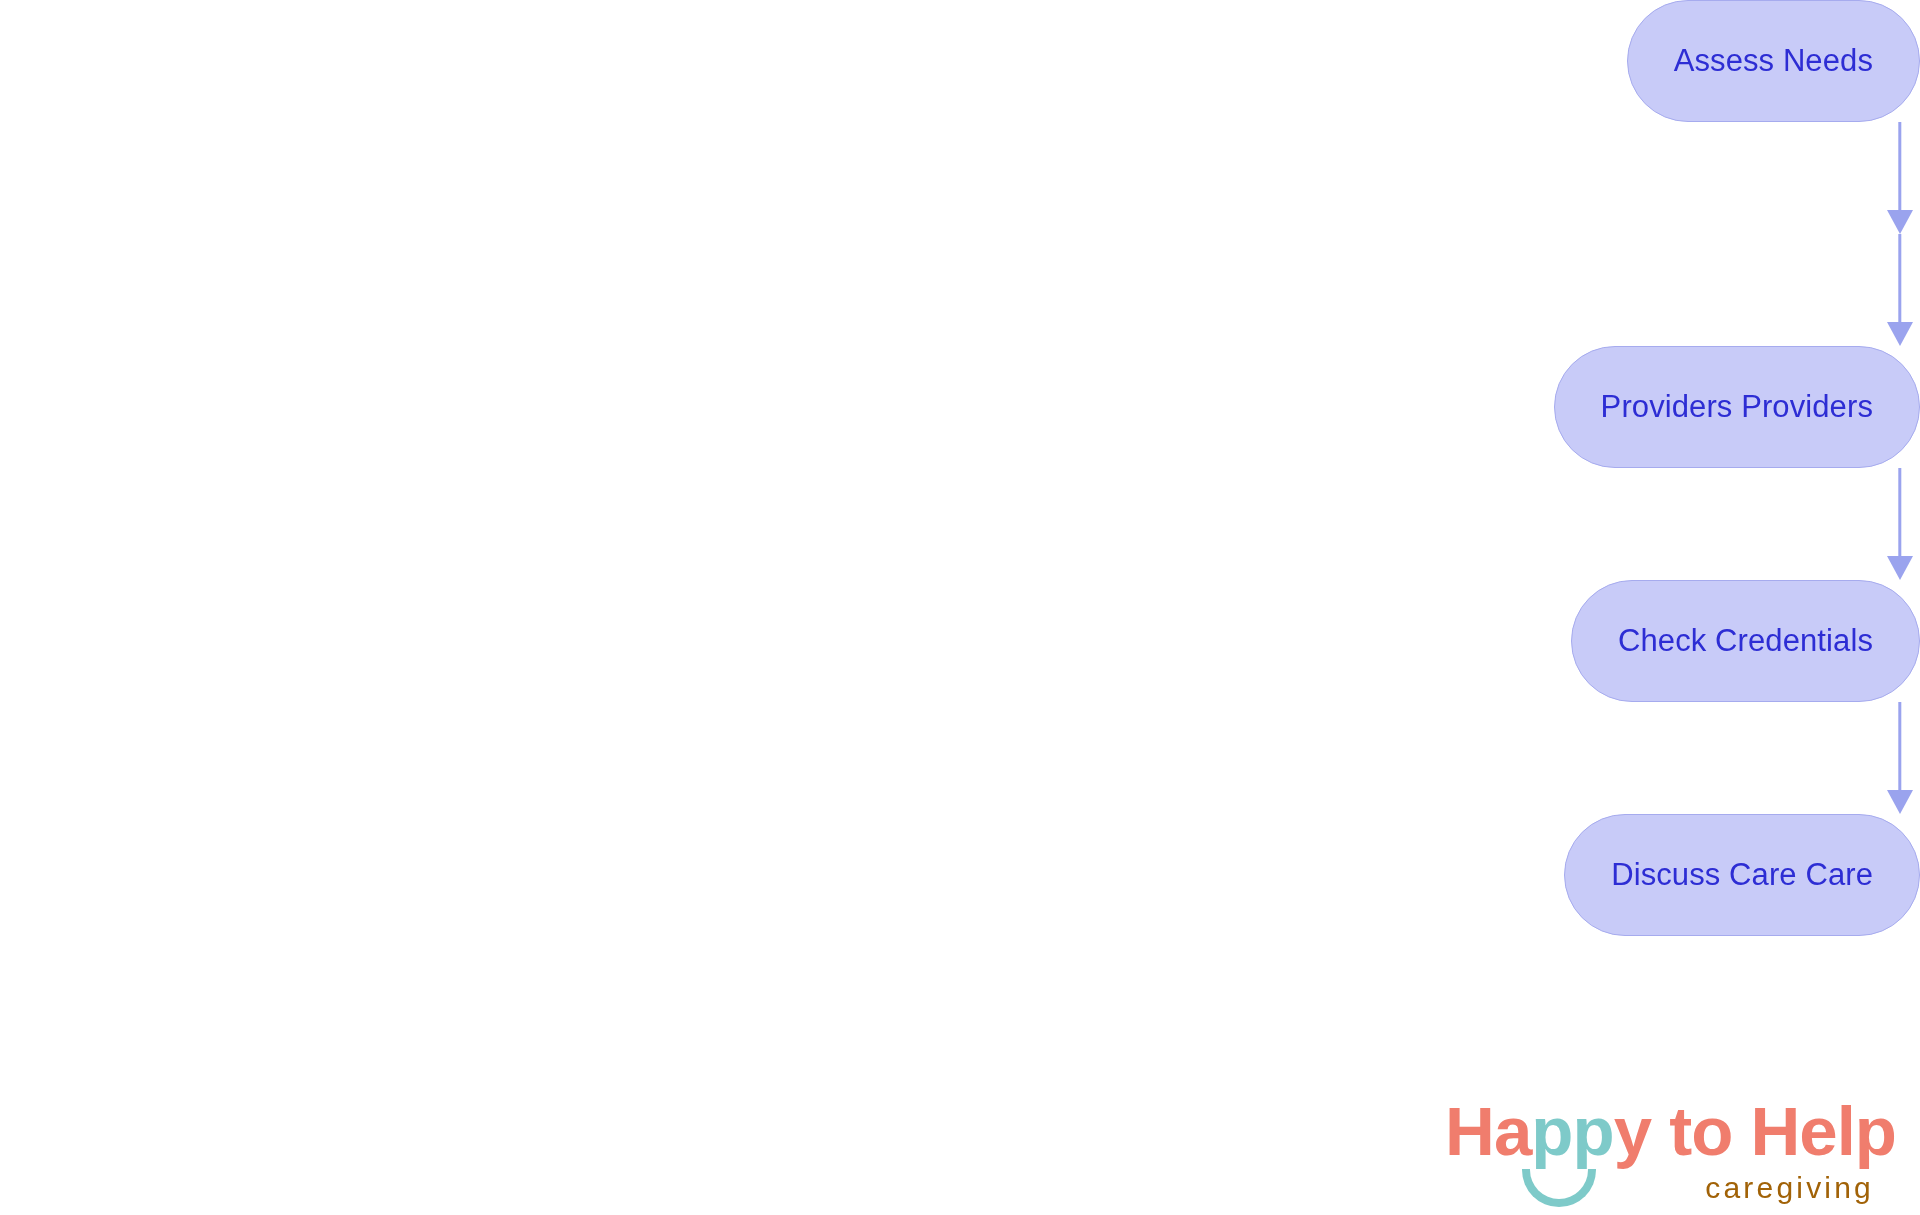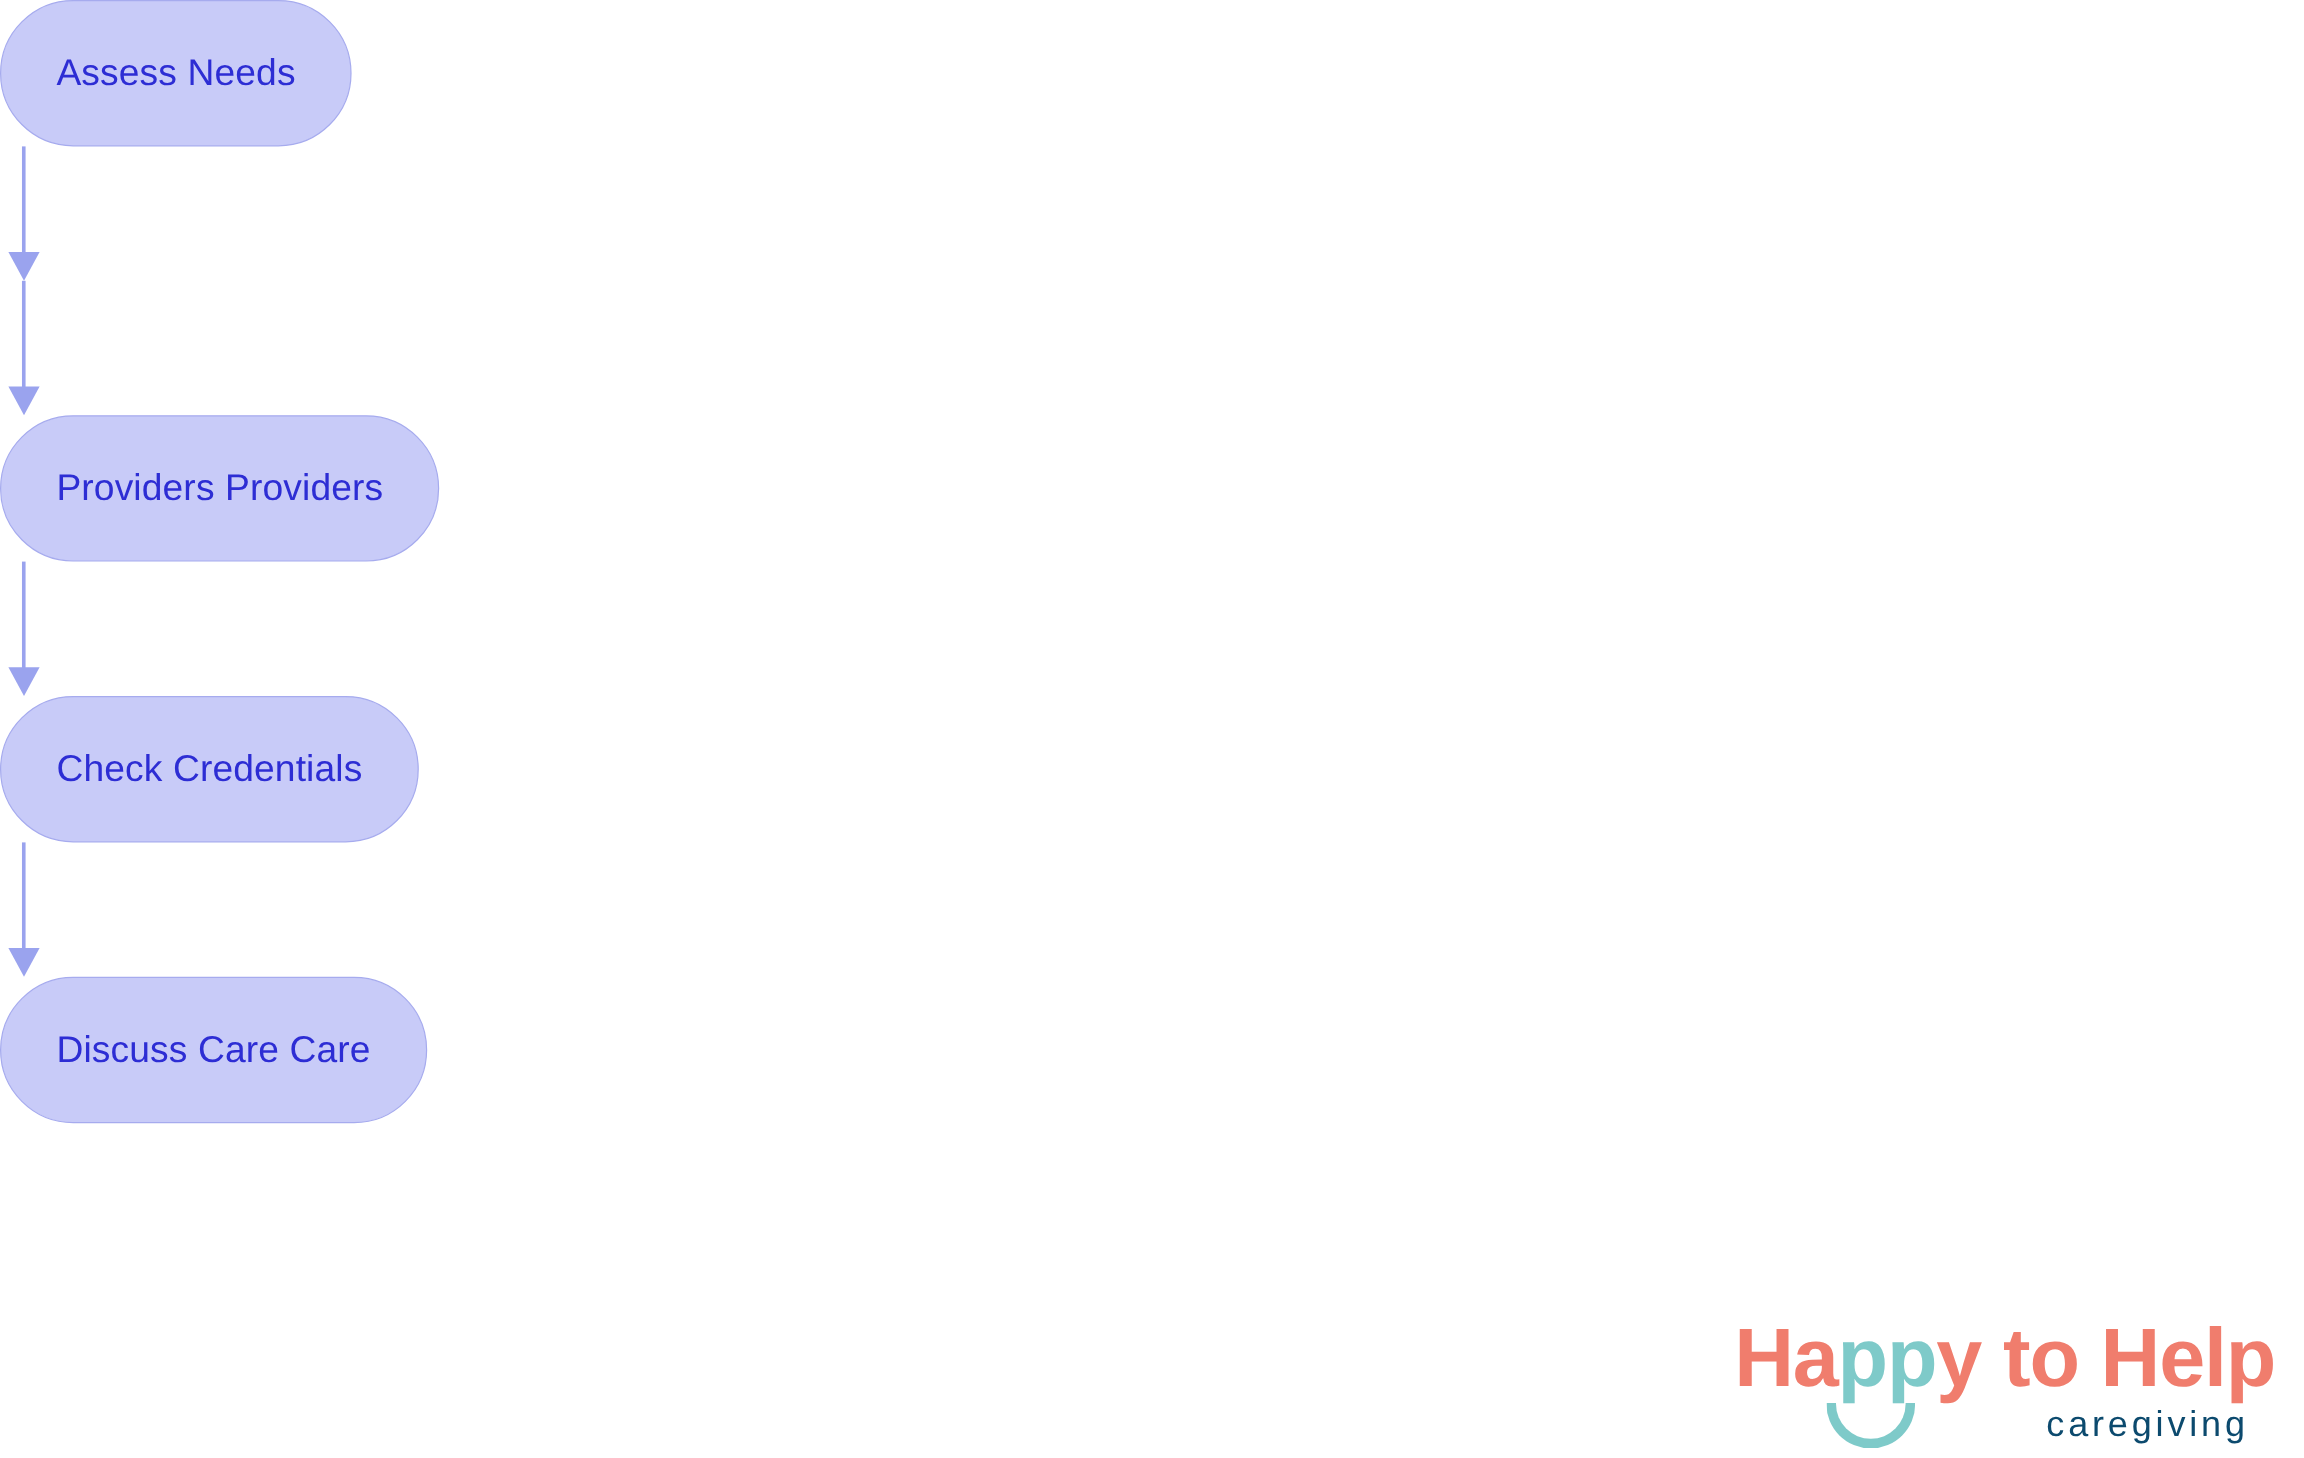--- a/index.html
+++ b/index.html
@@ -25,21 +25,21 @@
 
   
   .flow-column {
     position: absolute;
     left: 0;
     top: 0;
     width: 1920px;
     height: 1080px;
     display: flex;
     flex-direction: column;
-    align-items: flex-start;
+    align-items: flex-end;
   }
 
   .flow-node {
     box-sizing: border-box;
     height: 122px;
     background: #c8cbf8;
     border: 1.6px solid #a6abee;
     border-radius: 61px;
     display: flex;
     align-items: center;
@@ -114,21 +114,21 @@
     border-radius: 0 0 40px 40px;
   }
 
   .brand-sub {
     position: absolute;
     right: 22px;
     top: 74px;
     font-size: 30px;
     font-weight: 400;
     letter-spacing: 3.2px;
-    color: #0c4a6e;
+    color: #a16207;
     white-space: nowrap;
   }
 </style>
 </head>
 <body>
 
 <div id="flow-canvas">
 
   <div class="flow-column">
 

